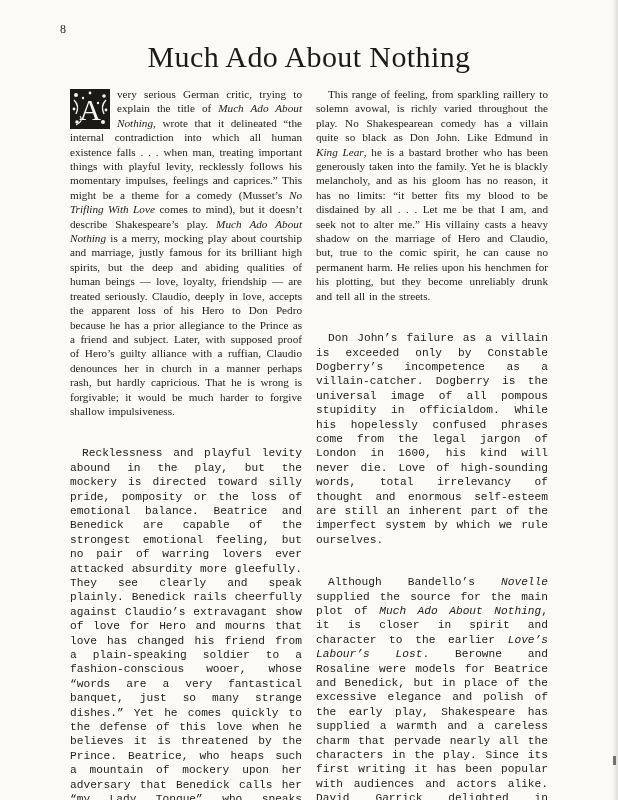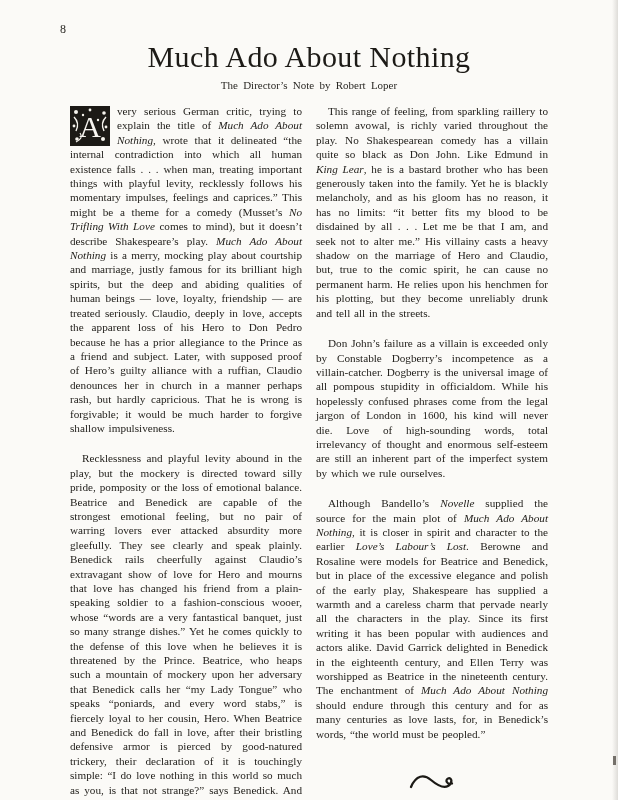--- a/index.html
+++ b/index.html
@@ -63,21 +63,22 @@
     font-size: 11.2px;
     line-height: 14.4px;
     text-align: justify;
     word-spacing: 1px;
   }
   .col p {
     margin: 0;
     text-indent: 12px;
   }
   .col p + p {
-    margin-top: 16px;
+    margin-top: 28px;
+    font-family: Liberation Mono, monospace;
   }
   .col-left p.has-dropcap {
     text-indent: 0;
   }
   .dropcap {
     float: left;
     width: 40px;
     height: 40px;
     margin: 2px 7px 1px 0;
   }
@@ -92,21 +93,20 @@
 
 <div>
 
   <div class="scan-edge-right"></div>
   <div class="scan-mark"></div>
 
   <div class="page-number">8</div>
 
   <div class="masthead">
     <h1 class="title">Much Ado About Nothing</h1>
-    <div class="subtitle">The Director’s Note by Robert Loper</div>
   </div>
 
   <div class="columns">
 
     <div class="col col-left">
       <p class="has-dropcap">
         <span class="dropcap">
           <svg viewBox="0 0 40 40" width="40" height="40">
             <rect x="0" y="0" width="40" height="40" fill="#1c1a16"></rect>
             <circle cx="6" cy="6" r="2" fill="#f6f4ee"></circle>

